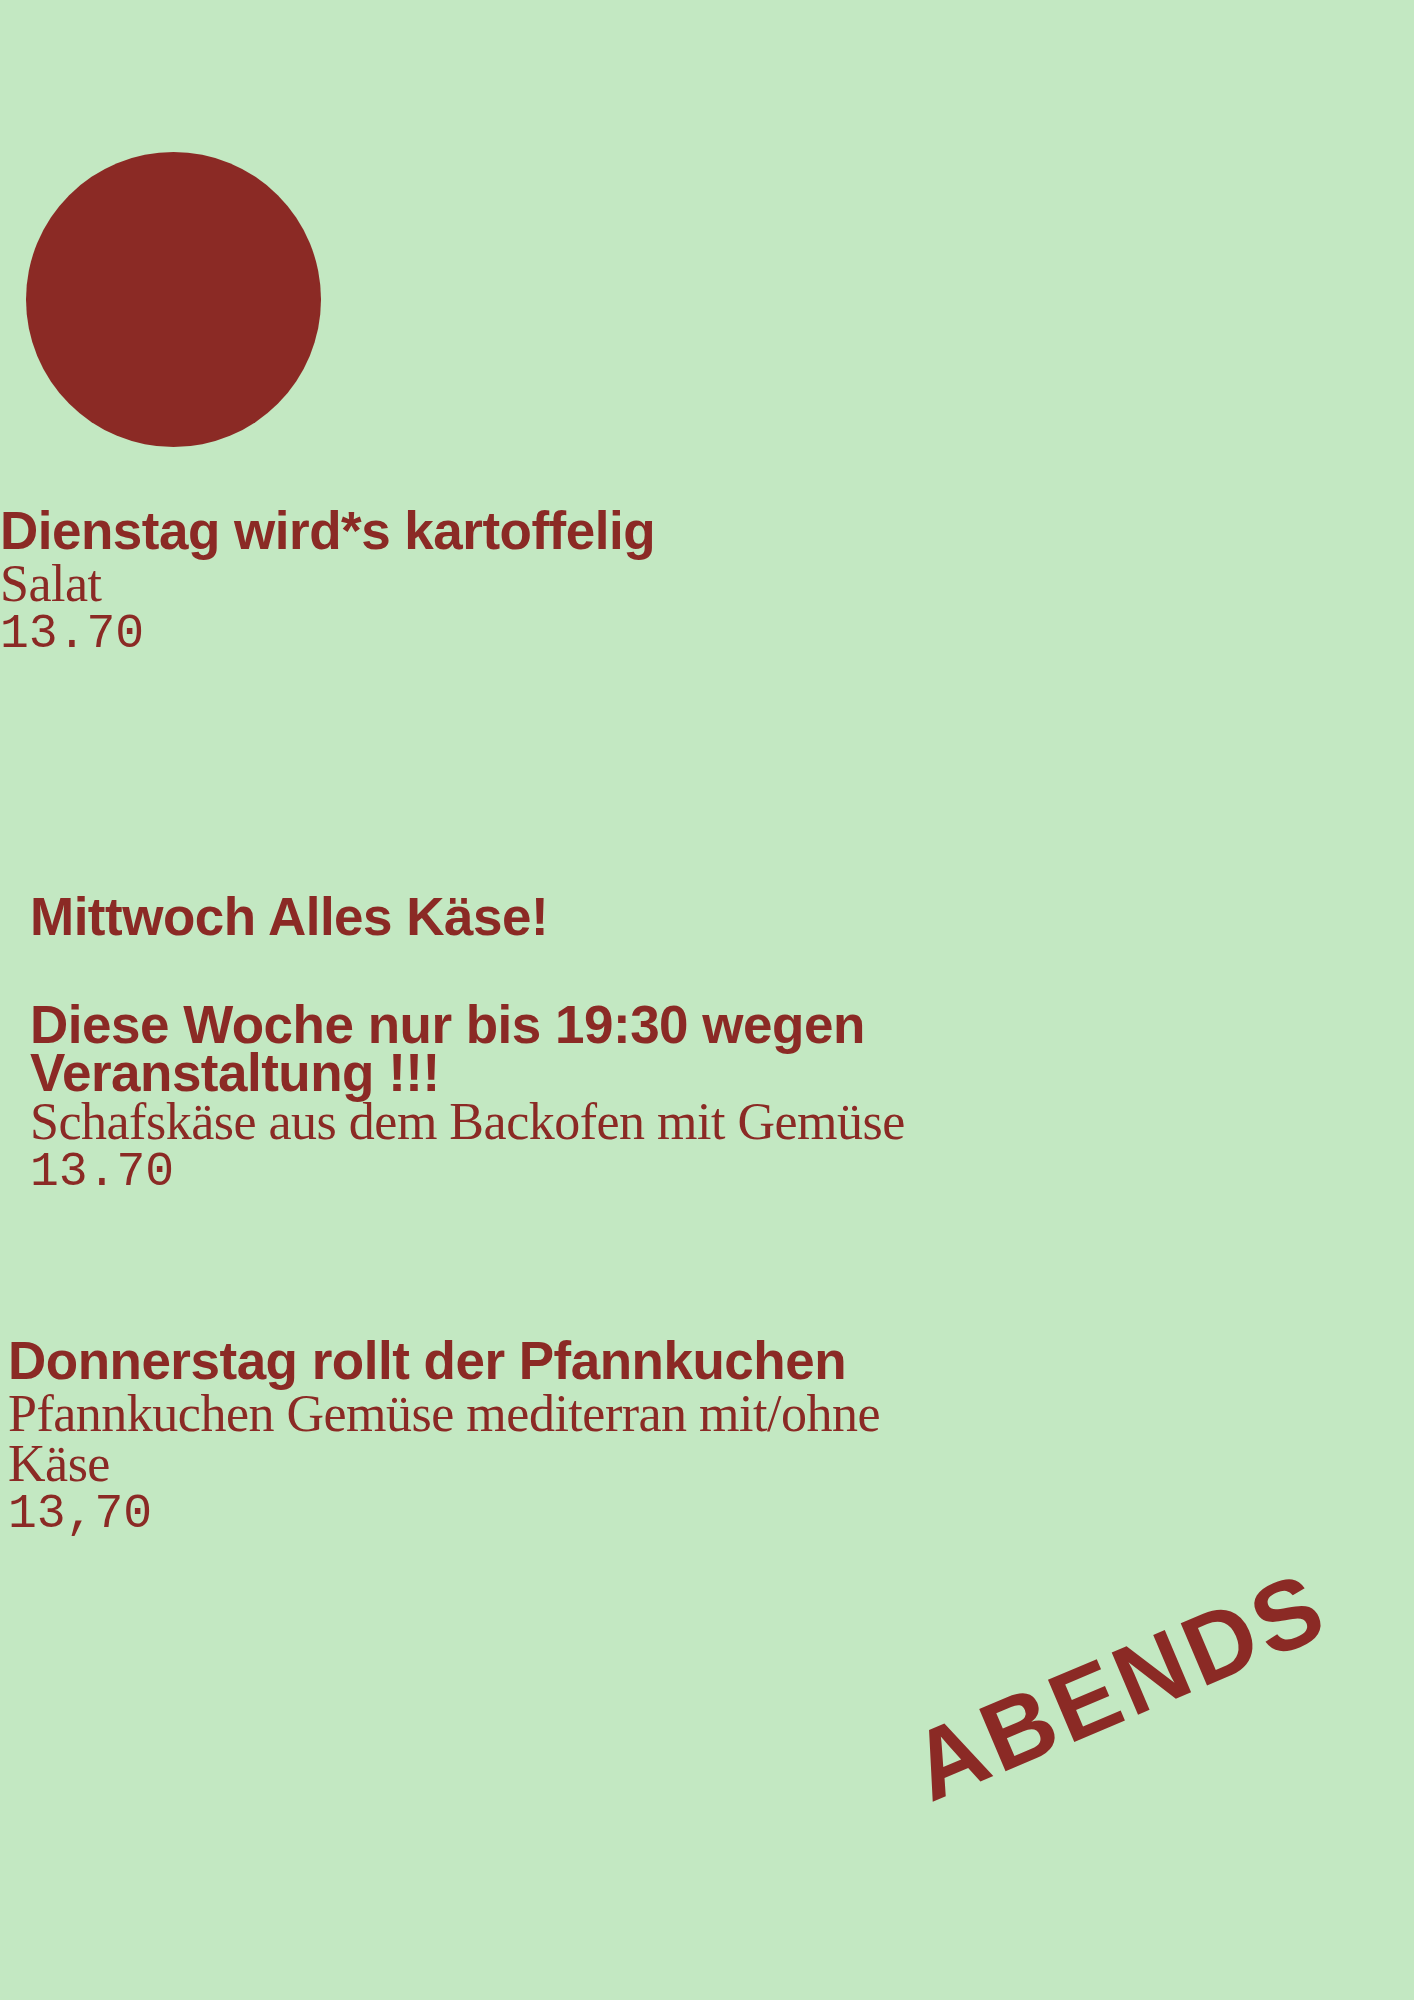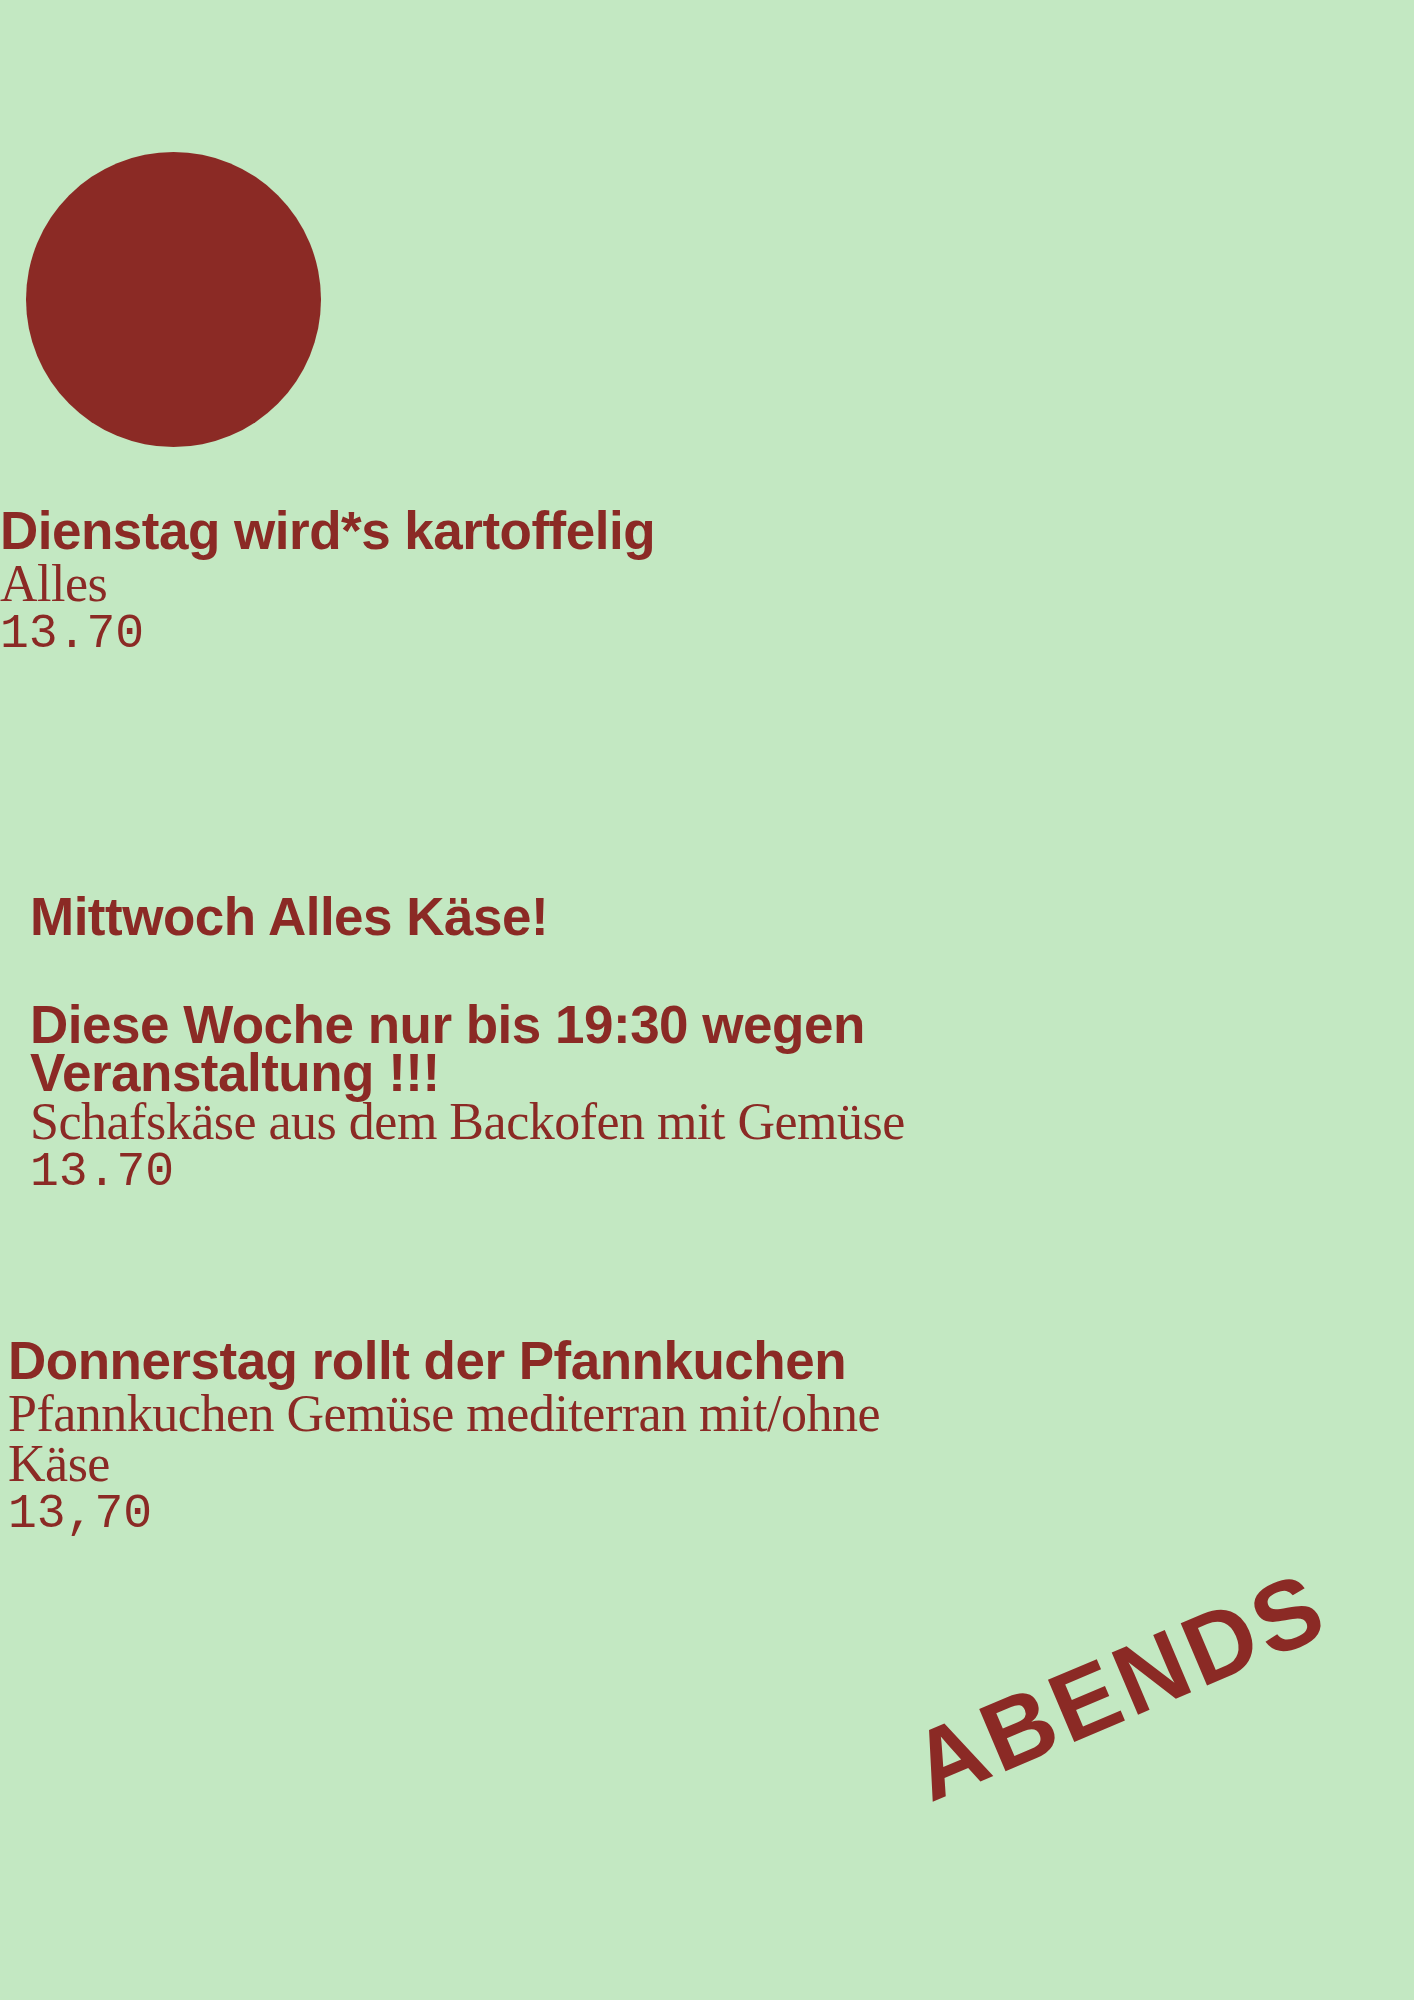--- a/index.html
+++ b/index.html
@@ -81,21 +81,21 @@
 </style>
 </head>
 <body style="--bg: #c3e8c2; --accent: #8b2a25;">
 
 <div class="page">
 
   <div class="circle"></div>
 
   <section class="block block-1">
     <h2 class="title">Dienstag wird*s kartoffelig</h2>
-    <div class="serif-line">Alles</div>
+    <div class="serif-line">Salat</div>
     <div class="price-line">13.70</div>
   </section>
 
   <section class="block block-2">
     <h2 class="title">Mittwoch Alles Käse!</h2>
     <div class="notice">Diese Woche nur bis 19:30 wegen</div>
     <div class="notice" style="margin-top:0;">Veranstaltung !!!</div>
     <div class="serif-line">Schafskäse aus dem Backofen mit Gemüse</div>
     <div class="price-line">13.70</div>
   </section>

